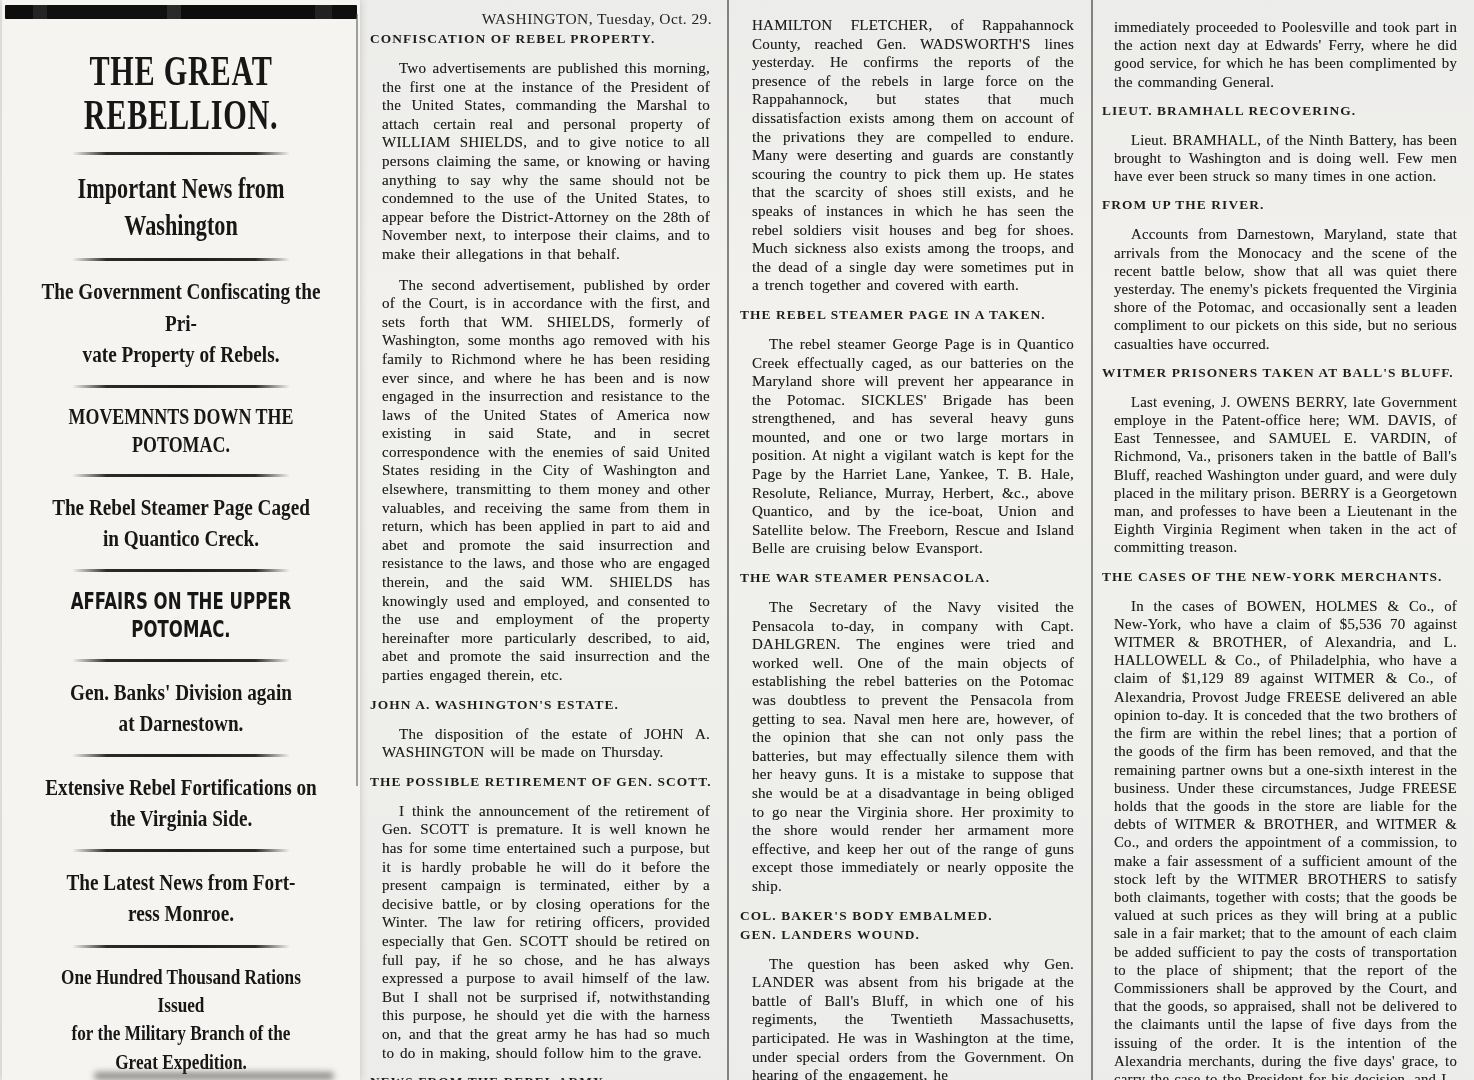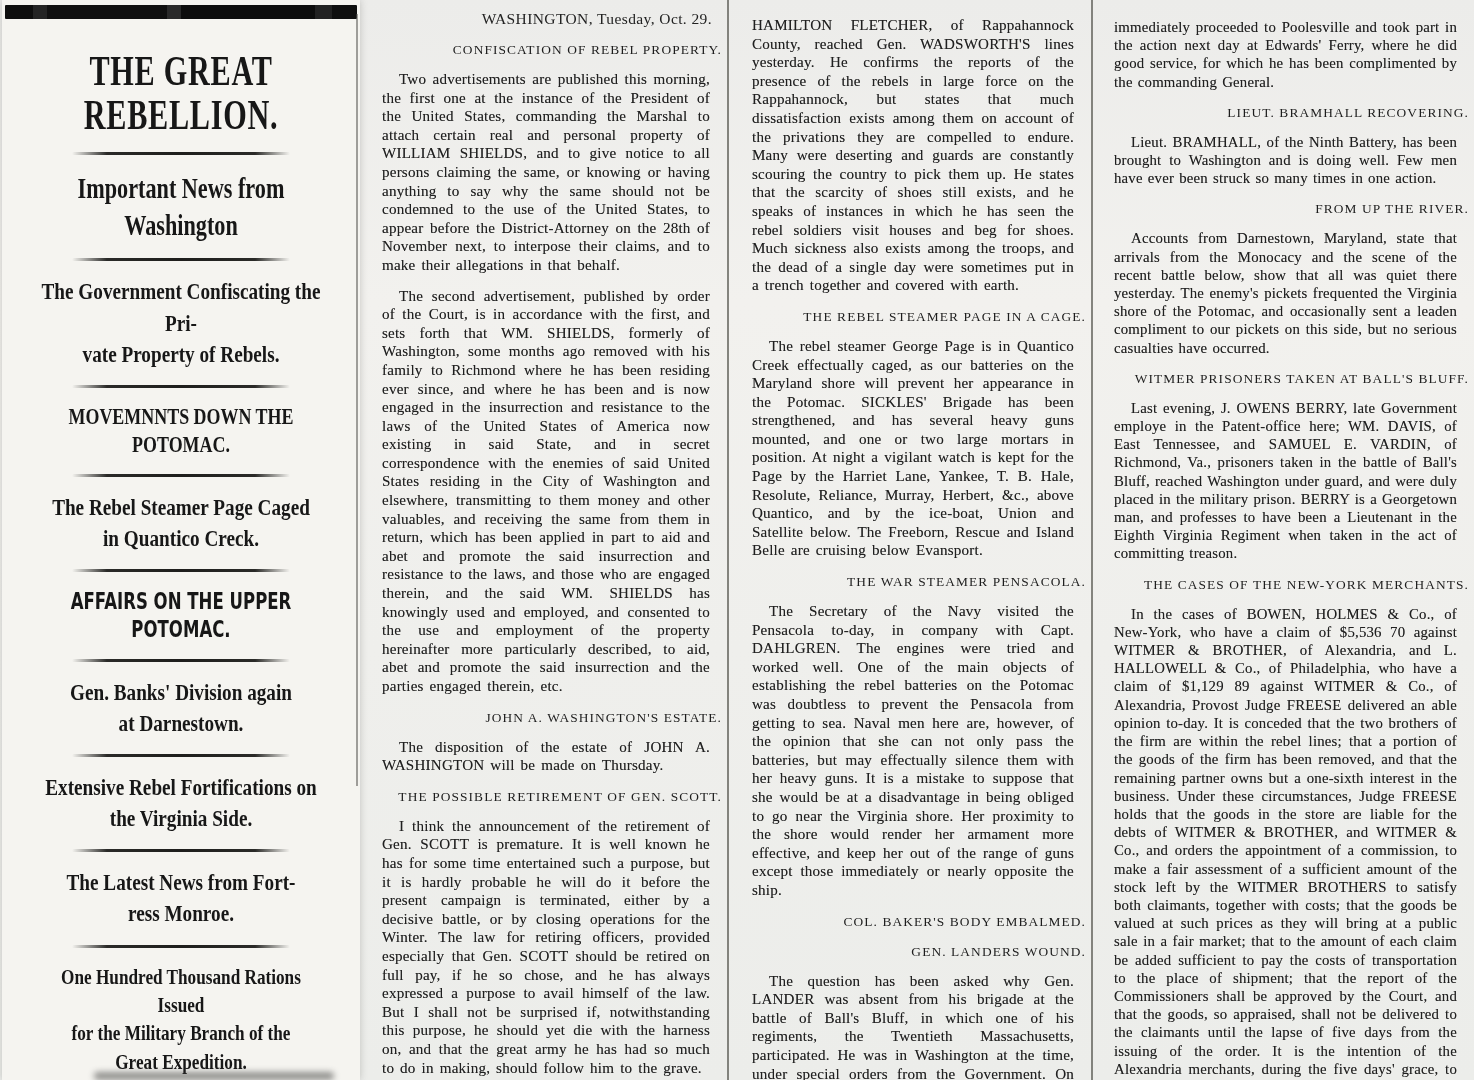--- a/index.html
+++ b/index.html
@@ -28,21 +28,21 @@
     width:218px;height:3px;margin:15px auto 15px auto;border-radius:2px;
     background:linear-gradient(90deg,rgba(30,30,30,0) 0,#2a2a28 16%,#1e1e1c 50%,#2a2a28 84%,rgba(30,30,30,0) 100%);
   }
   .smudge{position:absolute;left:92px;bottom:0px;width:240px;height:8px;background:#3c3c3a;filter:blur(3px);opacity:.55;border-radius:4px;}
   .edge-line{position:absolute;left:356px;top:14px;height:772px;width:2px;background:#565652;opacity:.55;}
   
   .col2{left:370px;width:352px;top:10px;}
   .col3{left:740px;width:346px;top:4px;}
   .col4{left:1102px;width:367px;top:6px;}
   .dateline{text-align:right;padding-right:10px;font-size:15.5px;letter-spacing:.4px;margin-bottom:2px;font-weight:400;}
-  .sec-head{margin:14px 0 2px 0;text-align:right;font-size:13.4px;font-weight:400;letter-spacing:1.1px;color:#1d1d1d;}
+  .sec-head{margin:3px 0 2px 0;text-align:left;font-size:13.4px;font-weight:700;letter-spacing:1.1px;color:#1d1d1d;}
   .para{
     margin:12px;text-align:justify;text-indent:17px;color:#202020;
     font-size:15.1px;line-height:18.6px;letter-spacing:.2px;word-spacing:2px;
     text-shadow:0 0 .4px rgba(20,20,20,.4);
   }
   .col4 .para{font-size:14.8px;line-height:18.2px;word-spacing:1.2px;}
   .para.cont{text-indent:0;}
   .vrule{position:absolute;top:0;width:2px;height:1080px;background:#55554f;opacity:.7;}
   .vrule-a{left:727px;}
   .vrule-b{left:1091px;}
@@ -99,21 +99,21 @@
         <p class="para">I think the announcement of the retirement of Gen. SCOTT is premature. It is well known he has for some time entertained such a purpose, but it is hardly probable he will do it before the present campaign is terminated, either by a decisive battle, or by closing operations for the Winter. The law for retiring officers, provided especially that Gen. SCOTT should be retired on full pay, if he so chose, and he has always expressed a purpose to avail himself of the law. But I shall not be surprised if, notwithstanding this purpose, he should yet die with the harness on, and that the great army he has had so much to do in making, should follow him to the grave.</p>
         <h3 class="sec-head">NEWS FROM THE REBEL ARMY.</h3>
       </div>
   </section>
 
   <div class="vrule vrule-a"></div>
 
   <section class="col col3">
     <div>
         <p class="para cont">HAMILTON FLETCHER, of Rappahannock County, reached Gen. WADSWORTH'S lines yesterday. He confirms the reports of the presence of the rebels in large force on the Rappahannock, but states that much dissatisfaction exists among them on account of the privations they are compelled to endure. Many were deserting and guards are constantly scouring the country to pick them up. He states that the scarcity of shoes still exists, and he speaks of instances in which he has seen the rebel soldiers visit houses and beg for shoes. Much sickness also exists among the troops, and the dead of a single day were sometimes put in a trench together and covered with earth.</p>
-        <h3 class="sec-head">THE REBEL STEAMER PAGE IN A CAGE.</h3>
+        <h3 class="sec-head">THE REBEL STEAMER PAGE IN A TAKEN.</h3>
         <p class="para">The rebel steamer George Page is in Quantico Creek effectually caged, as our batteries on the Maryland shore will prevent her appearance in the Potomac. SICKLES' Brigade has been strengthened, and has several heavy guns mounted, and one or two large mortars in position. At night a vigilant watch is kept for the Page by the Harriet Lane, Yankee, T. B. Hale, Resolute, Reliance, Murray, Herbert, &amp;c., above Quantico, and by the ice-boat, Union and Satellite below. The Freeborn, Rescue and Island Belle are cruising below Evansport.</p>
         <h3 class="sec-head">THE WAR STEAMER PENSACOLA.</h3>
         <p class="para">The Secretary of the Navy visited the Pensacola to-day, in company with Capt. DAHLGREN. The engines were tried and worked well. One of the main objects of establishing the rebel batteries on the Potomac was doubtless to prevent the Pensacola from getting to sea. Naval men here are, however, of the opinion that she can not only pass the batteries, but may effectually silence them with her heavy guns. It is a mistake to suppose that she would be at a disadvantage in being obliged to go near the Virginia shore. Her proximity to the shore would render her armament more effective, and keep her out of the range of guns except those immediately or nearly opposite the ship.</p>
         <h3 class="sec-head">COL. BAKER'S BODY EMBALMED.</h3>
         <h3 class="sec-head">GEN. LANDERS WOUND.</h3>
         <p class="para">The question has been asked why Gen. LANDER was absent from his brigade at the battle of Ball's Bluff, in which one of his regiments, the Twentieth Massachusetts, participated. He was in Washington at the time, under special orders from the Government. On hearing of the engagement, he</p>
       </div>
   </section>
 
   <div class="vrule vrule-b"></div>

